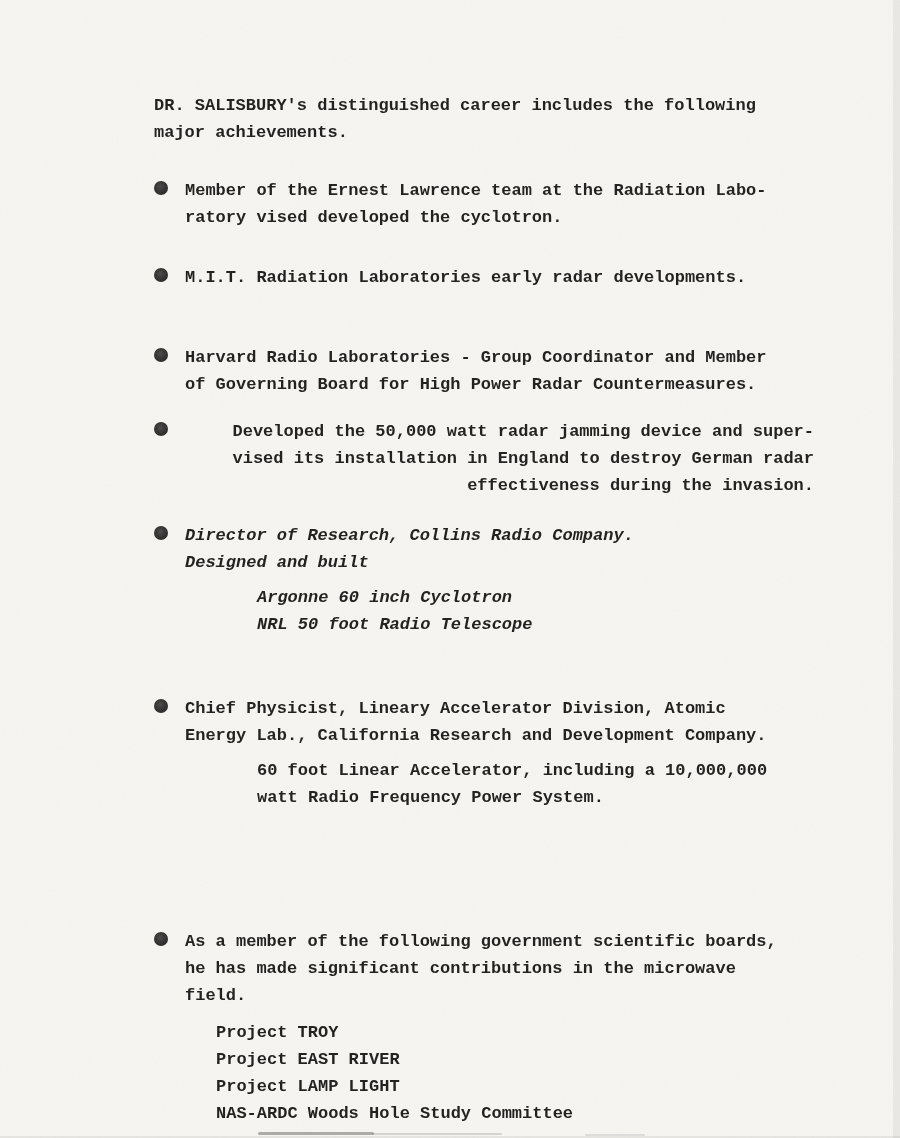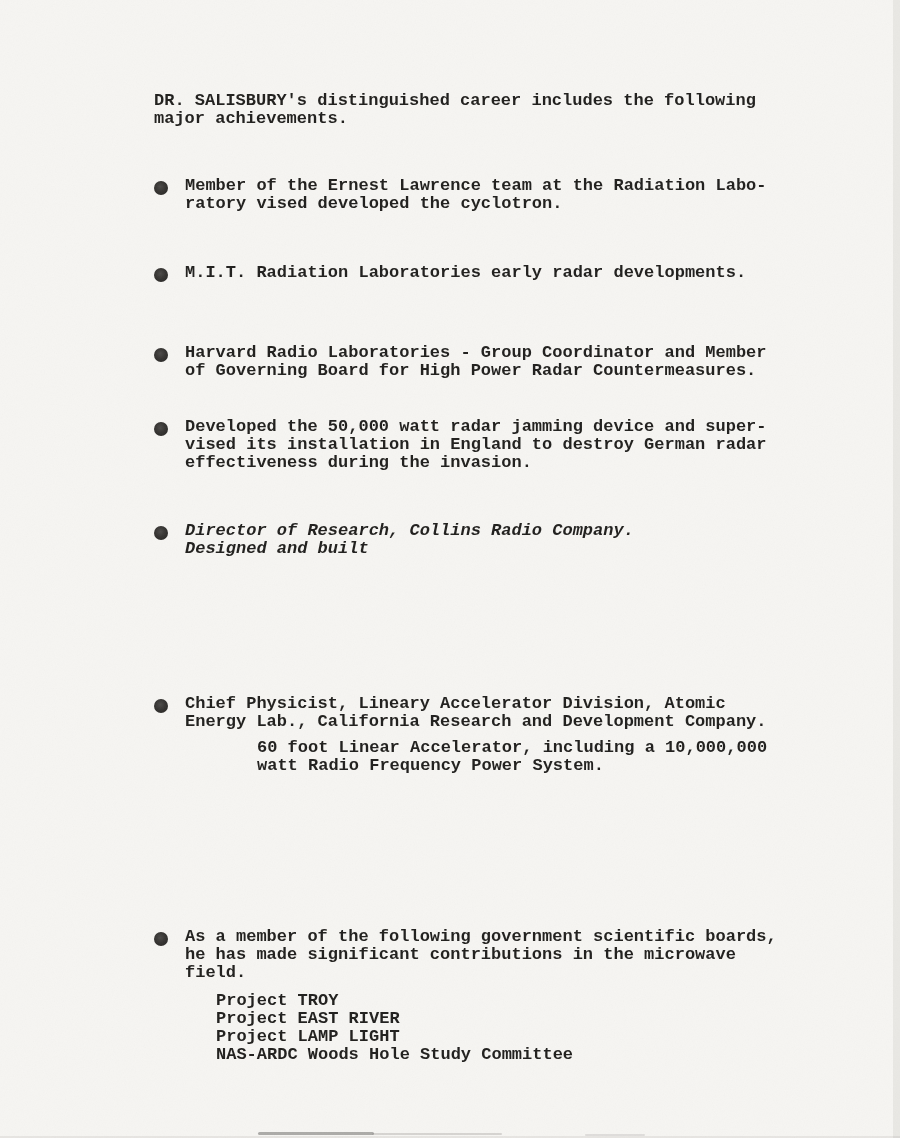--- a/index.html
+++ b/index.html
@@ -13,21 +13,21 @@
     overflow: hidden;
     background: #f6f5f2;
     font-family: "Liberation Mono", "DejaVu Sans Mono", monospace;
   }
   .page {
     position: absolute;
     inset: 0;
   }
   .typed {
     font-size: 17px;
-    line-height: 18px;
+    line-height: 27px;
     font-weight: bold;
     color: #201f1d;
     white-space: pre;
     letter-spacing: 0;
   }
   .section {
     position: absolute;
     left: 154px;
     width: 660px;
   }
@@ -122,31 +122,33 @@
     <span class="bullet-dot"></span>
     <div class="typed bullet-text">M.I.T. Radiation Laboratories early radar developments.</div>
   </div>
 
   <div class="section" style="top: 344px;">
     <span class="bullet-dot"></span>
     <div class="typed bullet-text">Harvard Radio Laboratories - Group Coordinator and Member
 of Governing Board for High Power Radar Countermeasures.</div>
   </div>
 
-  <div class="section" style="top: 418px;">
+  <div class="section" style="top: 418px; text-align: right;">
     <span class="bullet-dot"></span>
     <div class="typed bullet-text">Developed the 50,000 watt radar jamming device and super-
 vised its installation in England to destroy German radar
 effectiveness during the invasion.</div>
   </div>
 
   <div class="section" style="top: 522px; font-style: italic;">
     <span class="bullet-dot"></span>
     <div class="typed bullet-text">Director of Research, Collins Radio Company.
 Designed and built</div>
+    <div class="typed sub-text">Argonne 60 inch Cyclotron
+NRL 50 foot Radio Telescope</div>
   </div>
 
   <div class="section" style="top: 655px; margin-top: 40px;">
     <span class="bullet-dot"></span>
     <div class="typed bullet-text">Chief Physicist, Lineary Accelerator Division, Atomic
 Energy Lab., California Research and Development Company.</div>
     <div class="typed sub-text">60 foot Linear Accelerator, including a 10,000,000
 watt Radio Frequency Power System.</div>
   </div>
 

